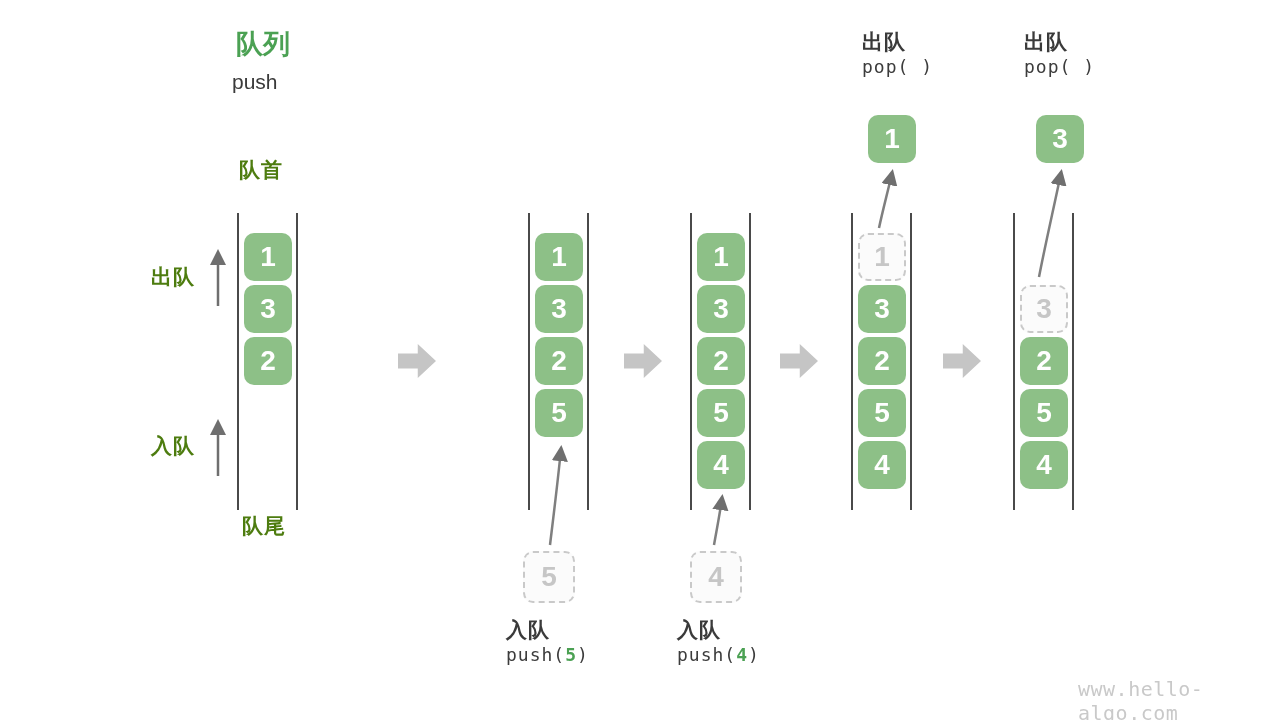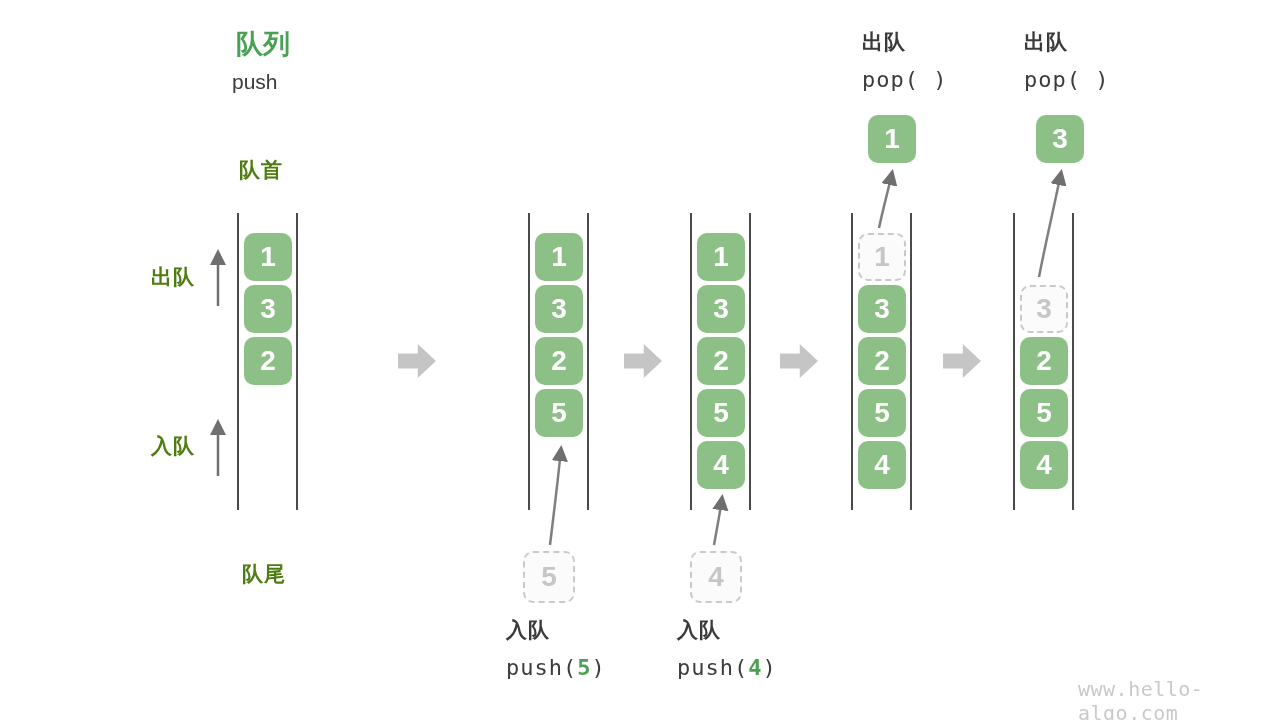--- a/index.html
+++ b/index.html
@@ -18,38 +18,38 @@
   }
   .green{background:#8dc087;color:#ffffff;}
   .ghost{background:#fbfbfb;border:2px dashed #c9c9c9;color:#c6c6c6;}
   .staging{width:52px;height:52px;}
   .step-arrow{
     position:absolute;top:344px;width:38px;height:34px;background:#c5c5c5;
     clip-path:polygon(0% 28%,52% 28%,52% 0%,100% 50%,52% 100%,52% 72%,0% 72%);
   }
   .op{position:absolute;}
   .op .zh{font-size:21px;font-weight:700;color:#3a3a3a;letter-spacing:1px;}
-  .op .code{margin-top:11px;font-family:"DejaVu Sans Mono",monospace;font-size:22px;color:#3c3c3c;letter-spacing:1px;}
+  .op .code{font-family:"DejaVu Sans Mono",monospace;font-size:18px;color:#3c3c3c;letter-spacing:1px;}
   .accent{color:#4ba153;font-weight:700;}
   .watermark{
     position:absolute;left:1078px;top:677px;font-family:"DejaVu Sans Mono",monospace;
     font-size:20px;color:#c9c9c9;letter-spacing:0.5px;
   }
   svg.overlay{position:absolute;left:0;top:0;pointer-events:none;}
 </style>
 </head>
 <body>
 
 <div class="canvas">
 
   <div class="title-zh">队列</div>
   <div class="title-en">push</div>
 
   <div class="cjk" style="left:239px;top:156px;">队首</div>
-  <div class="cjk" style="left:242px;top:560px;font-family:Liberation Serif, serif;">队尾</div>
+  <div class="cjk" style="left:242px;top:512px;font-family:Liberation Serif, serif;">队尾</div>
   <div class="cjk" style="left:151px;top:263px;">出队</div>
   <div class="cjk" style="left:151px;top:432px;">入队</div>
 
   <div class="vline" style="left:237px;"></div>
   <div class="vline" style="left:296px;"></div>
   <div class="vline" style="left:528px;"></div>
   <div class="vline" style="left:587px;"></div>
   <div class="vline" style="left:690px;"></div>
   <div class="vline" style="left:749px;"></div>
   <div class="vline" style="left:851px;"></div>

